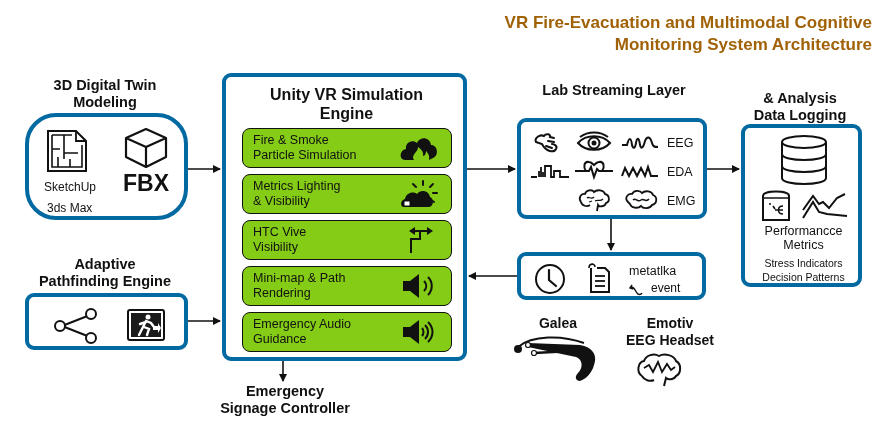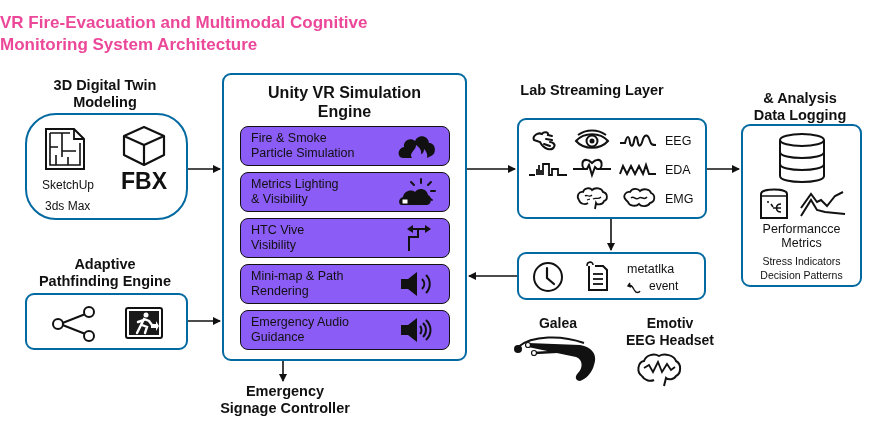--- a/index.html
+++ b/index.html
@@ -1,23 +1,23 @@
 <!DOCTYPE html>
 <html><head>
   <meta charset="utf-8">
   <style>
     html, body { margin: 0; padding: 0; background: #ffffff; }
     body { width: 872px; height: 431px; position: relative; overflow: hidden;
            font-family: "Liberation Sans", sans-serif; color: #111; }
     .abs { position: absolute; }
-    .title { left: 0; width: 872px; top: 12px; text-align: left; font-weight: bold;
-             font-size: 17px; line-height: 22px; color: #ec4899; }
+    .title { left: 0; width: 872px; top: 12px; text-align: right; font-weight: bold;
+             font-size: 17px; line-height: 22px; color: #a16207; }
     .heading { text-align: center; font-weight: bold; font-size: 14.5px; line-height: 17px; color: #111; }
-    .box { border: 2px solid #0369a1; border-radius: 9px; background: #fff; box-sizing: border-box; }
-    .sub { border: 1.8px solid #111; border-radius: 8px; background: #8b5cf6; box-sizing: border-box;
+    .box { border: 4px solid #0369a1; border-radius: 9px; background: #fff; box-sizing: border-box; }
+    .sub { border: 1.8px solid #111; border-radius: 8px; background: #84cc16; box-sizing: border-box;
            left: 16px; width: 210px; height: 40px; }
     .sub .lbl { position: absolute; left: 10px; top: 4px; font-size: 12.5px; line-height: 15px; color: #111; }
     .sub .ic { position: absolute; right: 12px; top: 5px; width: 40px; height: 28px; }
     .label { font-size: 12px; color: #111; }
     svg { overflow: visible; }
     #arrows { position: absolute; left: 0; top: 0; width: 872px; height: 431px; pointer-events: none; }
   </style>
 </head>
 <body>
 
@@ -148,21 +148,21 @@
       <path d="M29,4 C35,10 35,18 29,24" fill="none" stroke="#111" stroke-width="2"></path>
     </svg>
   </div>
 </div>
 
 <div class="abs heading" style="left:185px; top:383px; width:200px;">
   <div>Emergency</div>
   <div>Signage Controller</div>
 </div>
 
-<div class="abs heading" style="left:492px; top:82px; width:200px;">
+<div class="abs heading" style="left:514px; top:82px; width:200px;">
   <div>Lab Streaming Layer</div>
 </div>
 <div class="abs box" style="left:517px; top:118px; width:190px; height:101px;padding-left:48px;">
 
   <svg class="abs" style="left:11px; top:10px;" width="30" height="22" viewBox="0 0 30 22">
     <path d="M4,10 C2,6 8,2 12,4 C14,1 19,2 18,5 L22,6 M4,10 L10,12 C14,20 22,21 24,17 C26,14 22,12 20,12 M16,9 L22,10 M14,14 L20,16" fill="none" stroke="#111" stroke-width="2" stroke-linecap="round"></path>
   </svg>
   <svg class="abs" style="left:55px; top:10px;" width="36" height="22" viewBox="0 0 36 22">
     <path d="M2,11 C10,2 26,2 34,11 C26,20 10,20 2,11 Z" fill="none" stroke="#111" stroke-width="2"></path>
     <path d="M4,5 C12,-1 24,-1 32,5" fill="none" stroke="#111" stroke-width="2"></path>

